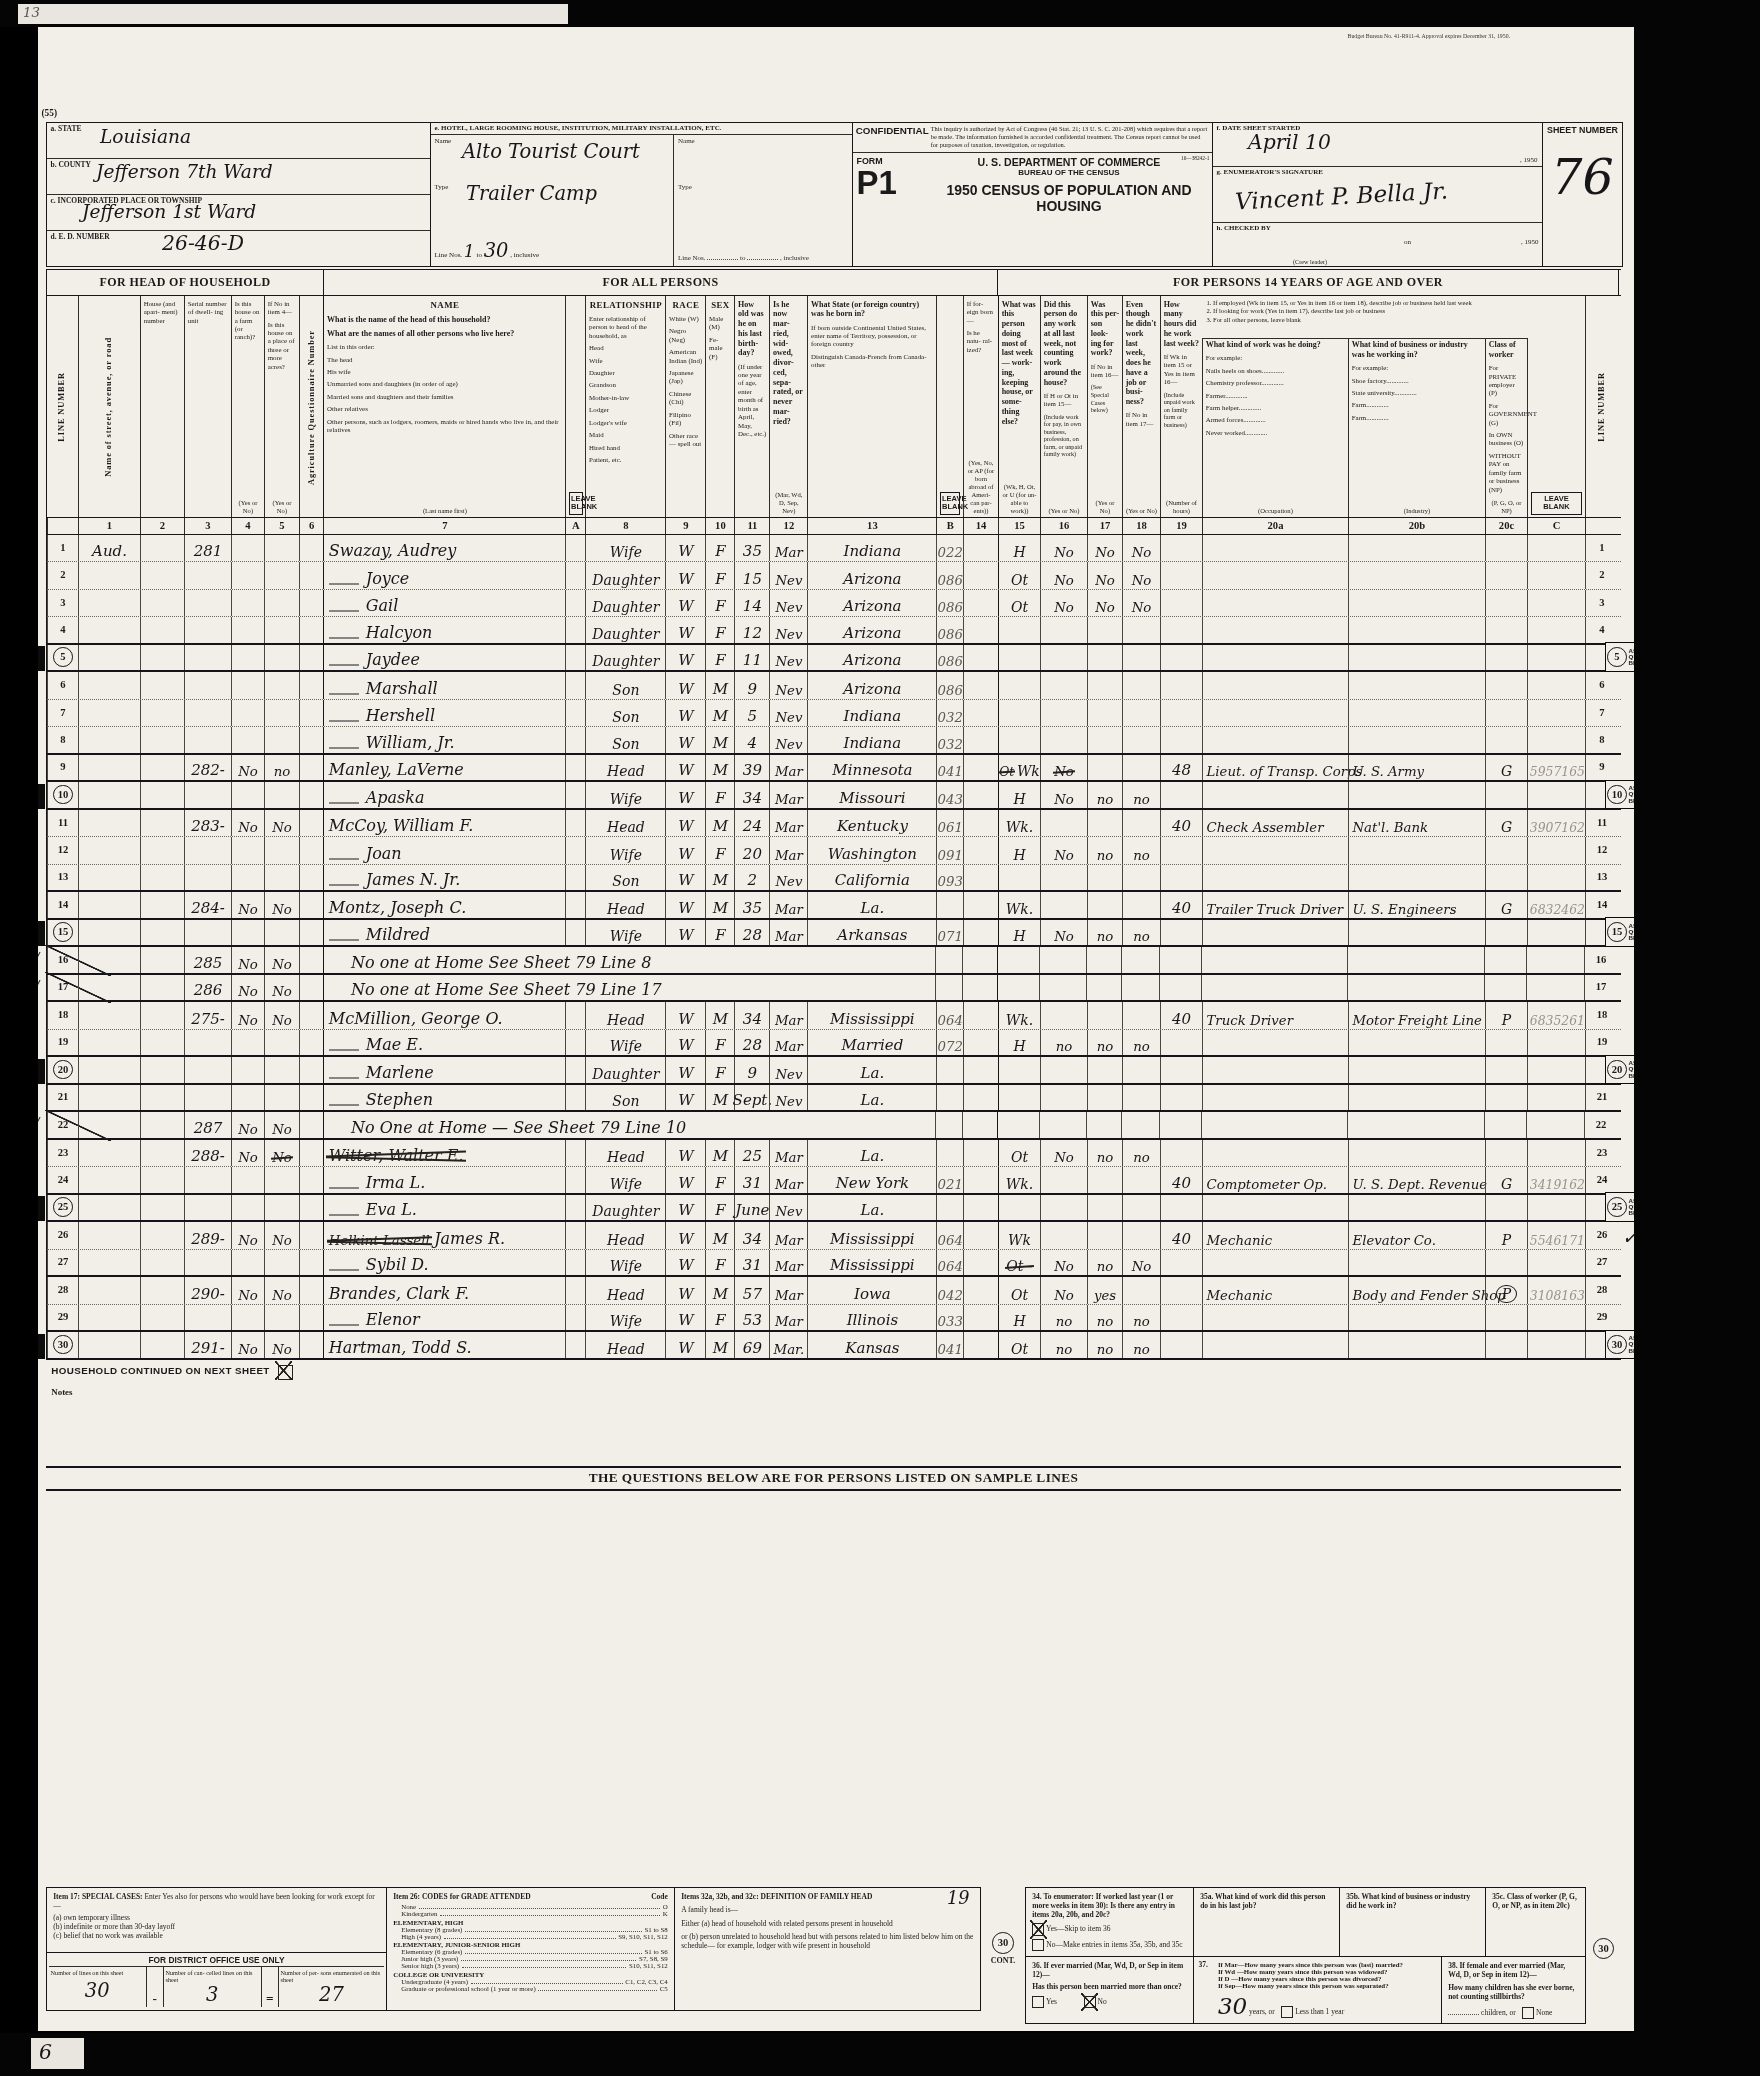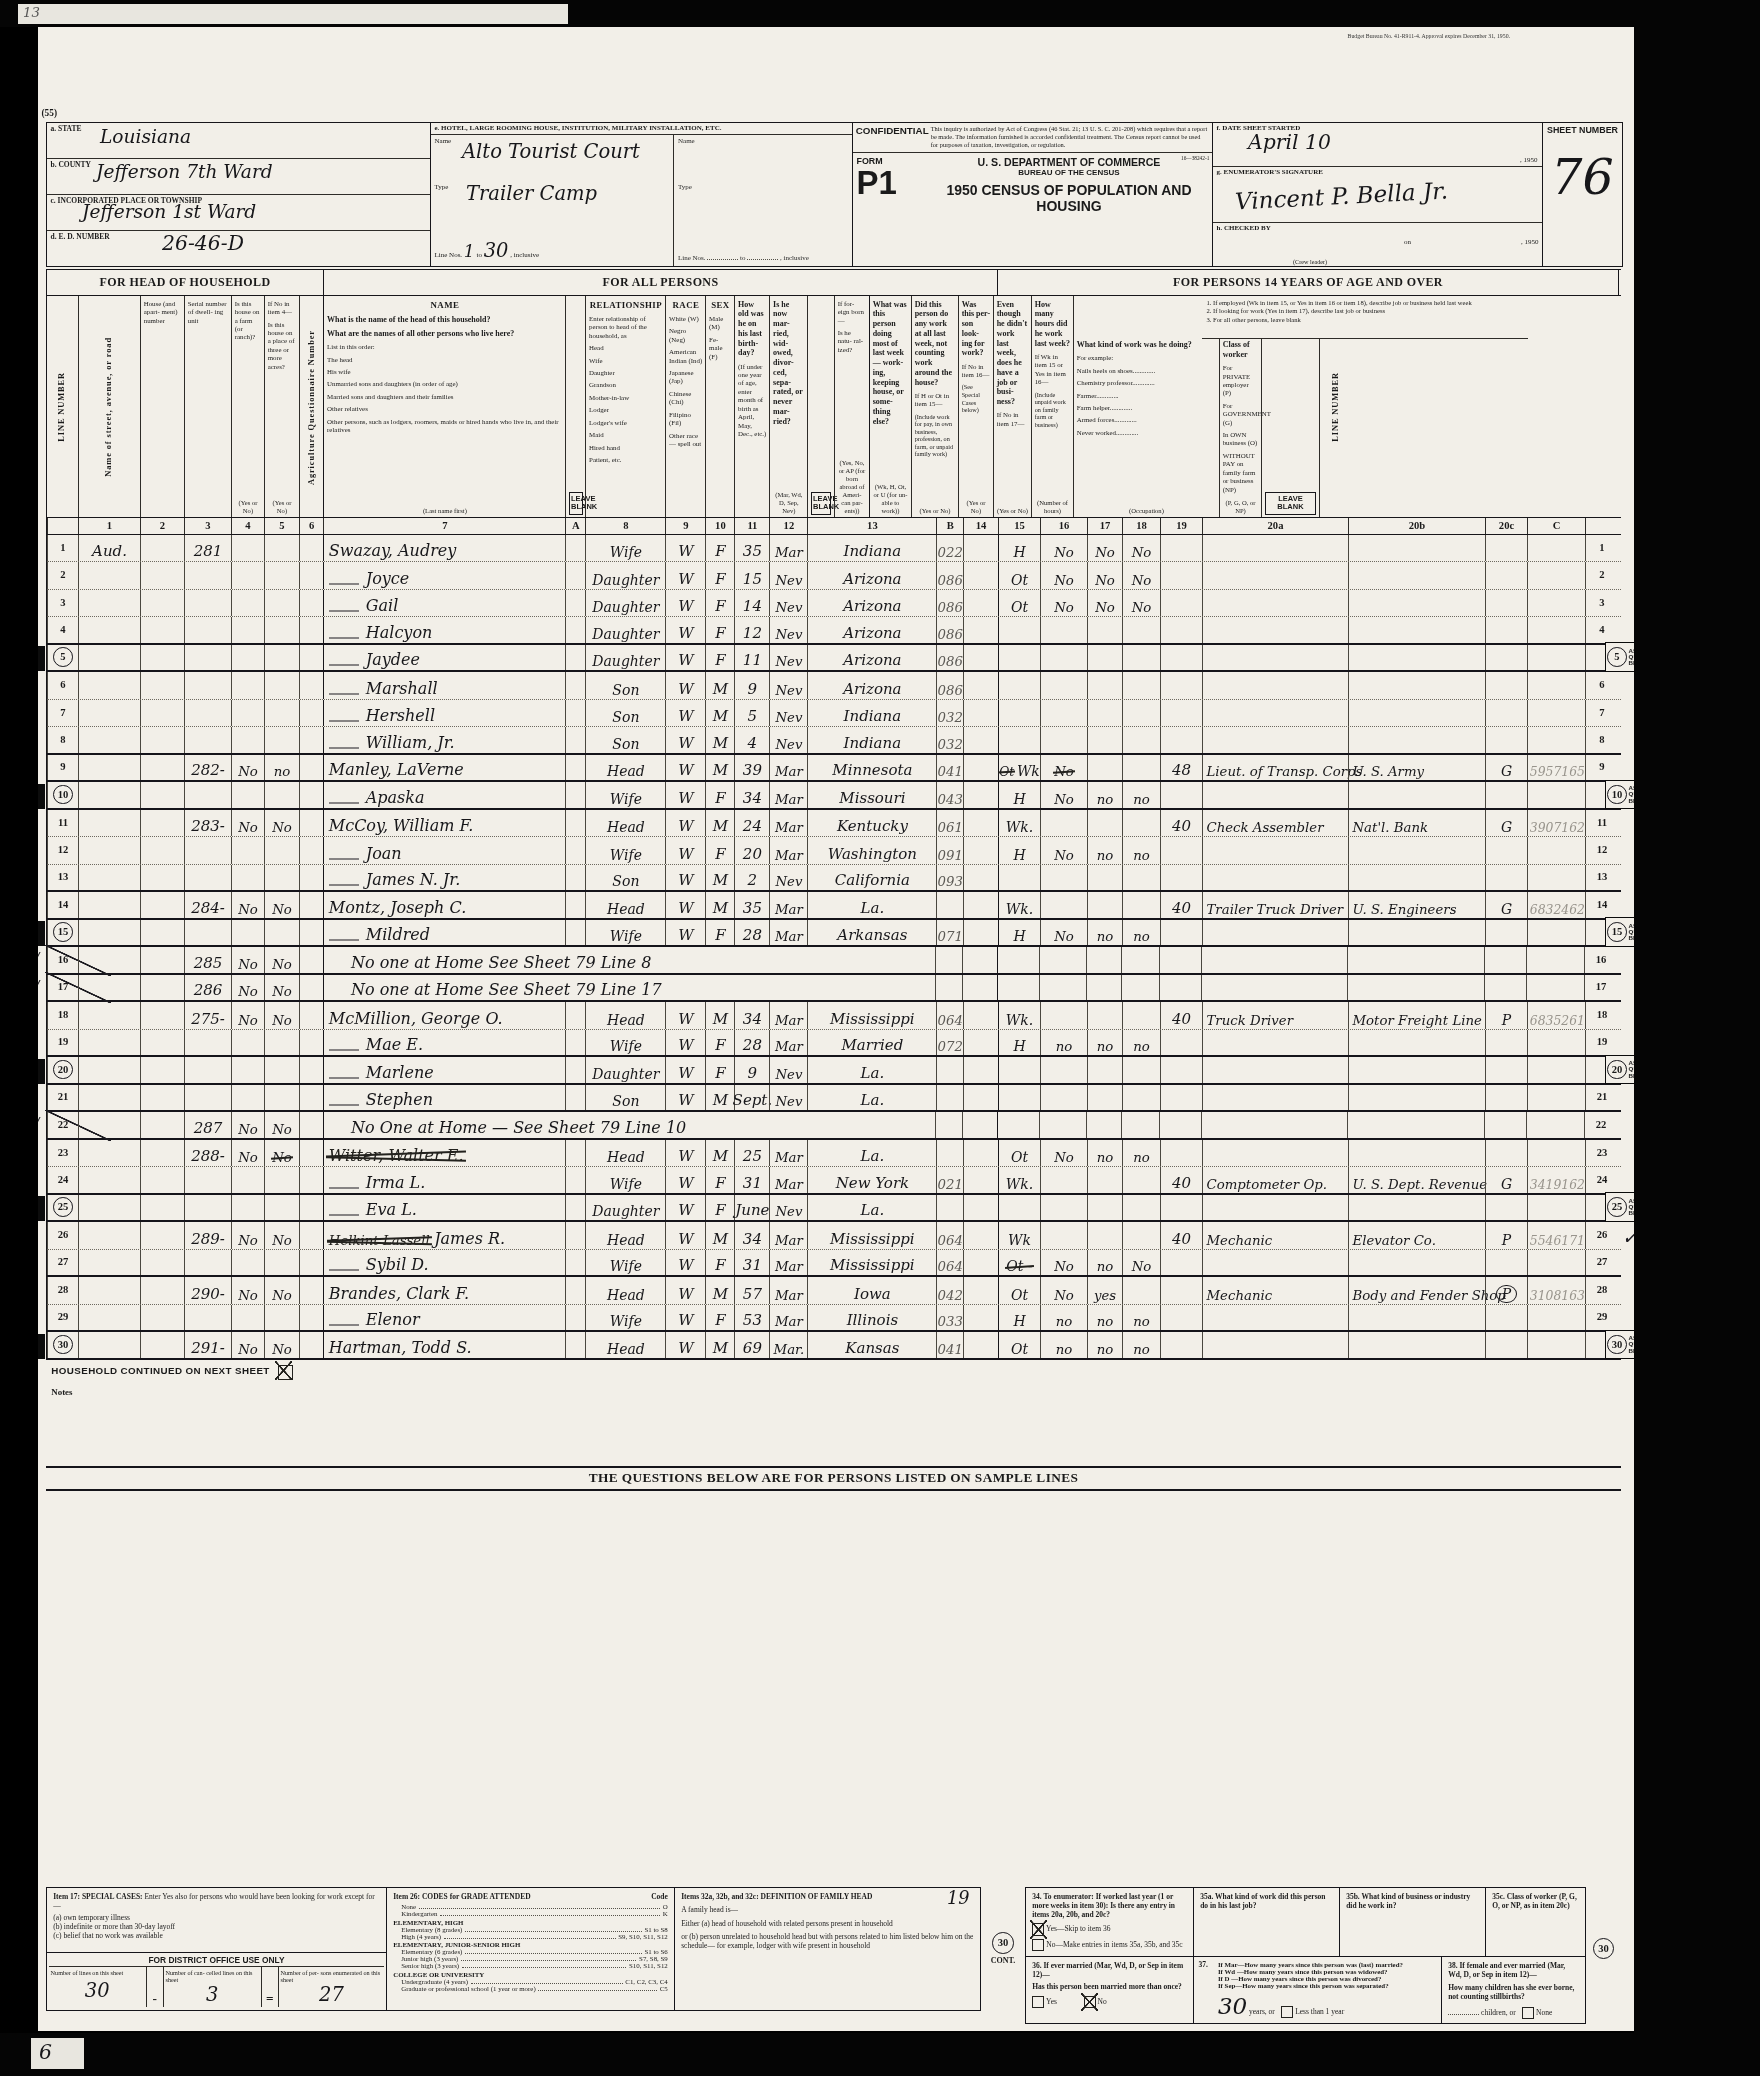--- a/index.html
+++ b/index.html
@@ -232,20 +232,25 @@
           <div class="p" style="font-size: 6.9px;">Fe- male (F)</div>
         </div>
         <div class="hcell" style="width: 35px;">
           <div class="pb">How old was he on his last birth- day?</div>
           <div class="p" style="font-size: 6.9px;">(If under one year of age, enter month of birth as April, May, Dec., etc.)</div>
         </div>
         <div class="hcell" style="width: 38px;">
           <div class="pb">Is he now mar- ried, wid- owed, divor- ced, sepa- rated, or never mar- ried?</div>
           <div class="bot">(Mar, Wd, D, Sep, Nev)</div>
         </div>
+        <div class="hcell" style="width: 129px;">
+          <div class="pb">What State (or foreign country) was he born in?</div>
+          <div class="p" style="font-size: 6.9px;">If born outside Continental United States, enter name of Territory, possession, or foreign country</div>
+          <div class="p" style="font-size: 6.9px;">Distinguish Canada-French from Canada-other</div>
+        </div>
         <div class="hcell" style="width: 26.6px;">
           <div class="lbbox">LEAVE BLANK</div>
         </div>
         <div class="hcell" style="width: 35px;">
           <div class="p" style="font-size: 6.9px;">If for- eign born—</div>
           <div class="p" style="font-size: 6.9px;">Is he natu- ral- ized?</div>
           <div class="bot">(Yes, No, or AP (for born abroad of Ameri- can par- ents))</div>
         </div>
         <div class="hcell" style="width: 42px; border-left: 1.8px solid rgb(23, 22, 26);">
           <div class="pb">What was this person doing most of last week— work- ing, keeping house, or some- thing else?</div>
@@ -277,20 +282,29 @@
         <div class="hcell" style="width: 146px; padding-top: 44px;">
           <div class="pb">What kind of work was he doing?</div>
           <div class="p" style="font-size: 6.9px;">For example:</div>
           <div class="p" style="font-size: 6.9px;">Nails heels on shoes.............</div>
           <div class="p" style="font-size: 6.9px;">Chemistry professor.............</div>
           <div class="p" style="font-size: 6.9px;">Farmer.............</div>
           <div class="p" style="font-size: 6.9px;">Farm helper.............</div>
           <div class="p" style="font-size: 6.9px;">Armed forces.............</div>
           <div class="p" style="font-size: 6.9px;">Never worked.............</div>
           <div class="bot">(Occupation)</div>
+        </div>
+        <div class="hcell" style="width: 137px; padding-top: 44px;">
+          <div class="pb">What kind of business or industry was he working in?</div>
+          <div class="p" style="font-size: 6.9px;">For example:</div>
+          <div class="p" style="font-size: 6.9px;">Shoe factory.............</div>
+          <div class="p" style="font-size: 6.9px;">State university.............</div>
+          <div class="p" style="font-size: 6.9px;">Farm.............</div>
+          <div class="p" style="font-size: 6.9px;">Farm.............</div>
+          <div class="bot">(Industry)</div>
         </div>
         <div class="hcell" style="width: 42px; padding-top: 44px;">
           <div class="pb">Class of worker</div>
           <div class="p" style="font-size: 6.9px;">For PRIVATE employer (P)</div>
           <div class="p" style="font-size: 6.9px;">For GOVERNMENT (G)</div>
           <div class="p" style="font-size: 6.9px;">In OWN business (O)</div>
           <div class="p" style="font-size: 6.9px;">WITHOUT PAY on family farm or business (NP)</div>
           <div class="bot">(P, G, O, or NP)</div>
         </div>
         <div class="hcell" style="width: 58px;">

